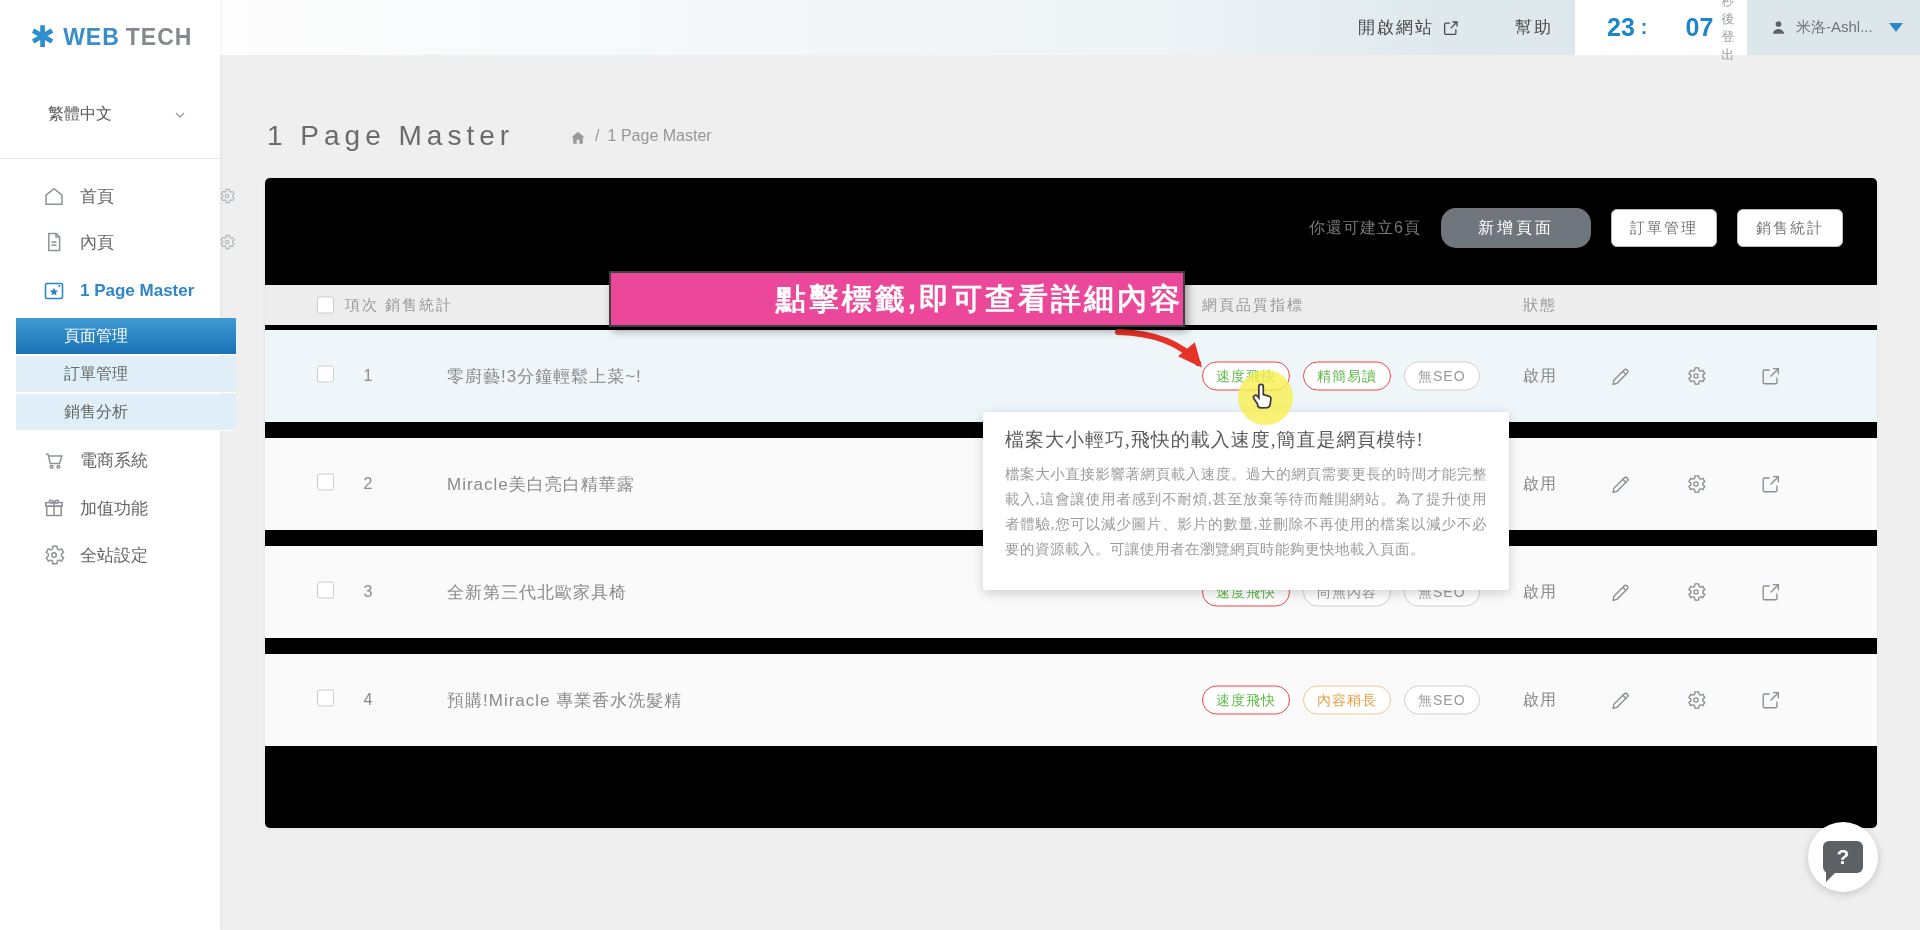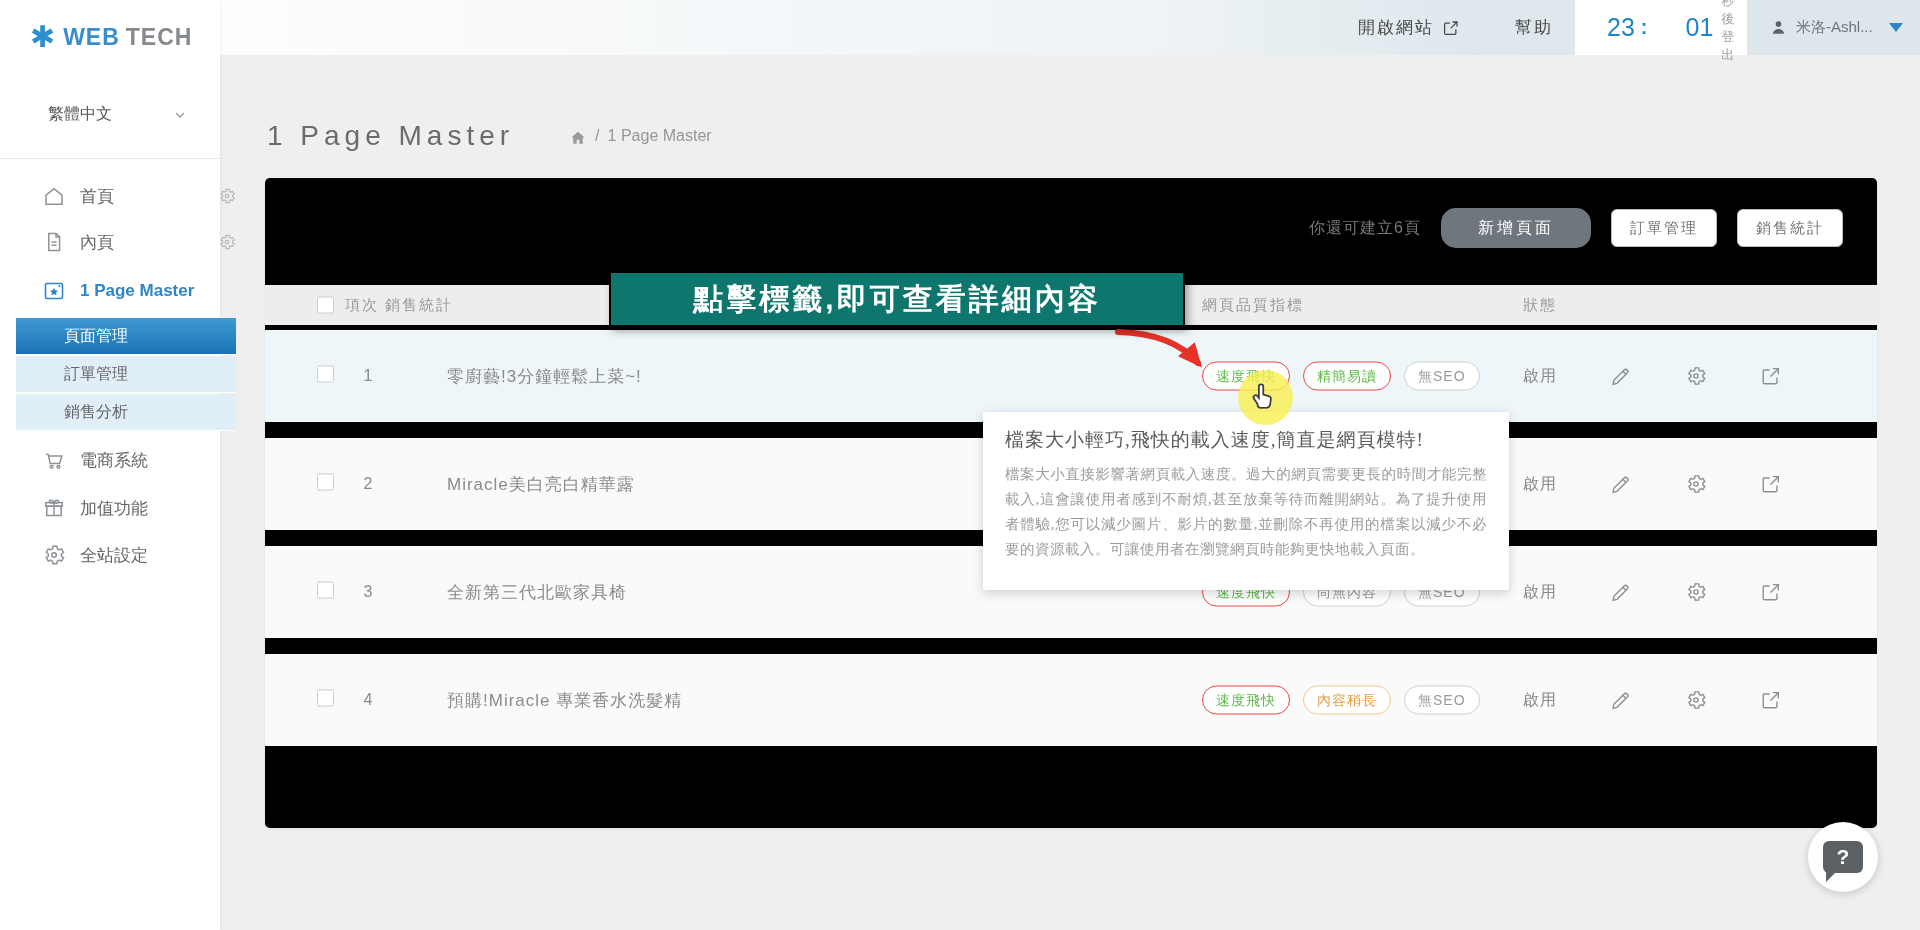--- a/index.html
+++ b/index.html
@@ -27,21 +27,21 @@
   .subitem { position:absolute; left:16px; width:220px; height:37px; display:flex; align-items:center; padding-left:48px; font-size:16px; color:#666; background:#dfeef7; border-bottom:1px solid #fff; }
   .subitem.active { background:linear-gradient(180deg,#3f9ad2 0%,#1a72b6 100%); color:#fff; }
 
   
   .topbar { position:absolute; left:220px; top:0; width:1700px; height:55px; background:linear-gradient(90deg,#fdfdfd 0%,#eef3f6 55%,#dfe9ed 72%,#dce6ea 100%); z-index:15; }
   .tb-link { position:absolute; top:0; height:55px; display:flex; align-items:center; gap:8px; color:#4a4a4a; font-size:17px; letter-spacing:2px; }
   .tb-link svg { width:18px; height:18px; color:#4a4a4a; }
   .open-site { left:1138px; }
   .help-link { left:1295px; }
   .timer-box { position:absolute; left:1355px; top:0; width:172px; height:55px; background:#ffffff; display:flex; align-items:center; justify-content:center; gap:6px; }
-  .timer-num { color:#1d86c8; font-size:25px; font-weight:normal;margin-left:32px; }
+  .timer-num { color:#1d86c8; font-size:25px; font-weight:bold;margin-left:32px; }
   .timer-sep { color:#1d86c8; font-size:20px; font-weight:bold; }
   .timer-suffix { color:#9aa0a5; font-size:13px; margin-left:2px; }
   .user-box { position:absolute; left:1527px; top:0; width:173px; height:55px; background:#dde7eb; display:flex; align-items:center; gap:8px; padding-left:22px; }
   .user-box .uic { width:19px; height:19px; color:#5f6368; }
   .user-box .uname { color:#707579; font-size:15px; }
   .caret-down { width:0; height:0; border-left:7px solid transparent; border-right:7px solid transparent; border-top:9px solid #2e86c8; margin-left:8px; }
 
   
   .page-head { position:absolute; left:267px; top:120px; display:flex; align-items:baseline; z-index:5; }
   .page-title { color:#6b6b6b; font-size:28px; font-weight:500; letter-spacing:5px; }
@@ -75,21 +75,21 @@
   .row .badges { left:937px; display:flex; gap:13px; }
   .badge { height:29px; padding:0 13px; border-radius:15px; background:#fff; display:flex; align-items:center; font-size:14px; letter-spacing:1px; white-space:nowrap; }
   .badge.green { border:1px solid #ef4444; color:#5cb948; }
   .badge.orange { border:1px solid #f0c98c; color:#e89c3f; }
   .badge.gray { border:1px solid #cfcfcf; color:#9a9a9a; }
   .row .status { left:1258px; color:#8a8a8a; font-size:16px; letter-spacing:1px; }
   .row .actions { left:1345px; display:flex; gap:53px; }
   .row .actions svg { width:22px; height:22px; color:#8a8f94; }
 
   
-  .callout { position:absolute; left:609px; top:271px; width:576px; height:56px; background:#0f766e; border:2px solid #000000; box-shadow:3px 4px 8px rgba(0,0,0,.35); display:flex; align-items:center; justify-content:center; z-index:50; }
+  .callout { position:absolute; left:609px; top:271px; width:576px; height:56px; background:#ec4899; border:2px solid #404040; box-shadow:3px 4px 8px rgba(0,0,0,.35); display:flex; align-items:center; justify-content:flex-end; z-index:50; }
   .callout span { color:#fff; font-size:30px; font-weight:bold; letter-spacing:3px; }
 
   .arrow-svg { position:absolute; left:1060px; top:318px; width:200px; height:80px; z-index:40; }
 
   .highlight-circle { position:absolute; left:1238px; top:370px; width:55px; height:55px; border-radius:50%; background:#f8ef54; opacity:.82; z-index:40; }
   .cursor-svg { position:absolute; left:1248px; top:381px; width:28px; height:36px; z-index:41; }
 
   .tooltip { position:absolute; left:983px; top:412px; width:526px; height:178px; background:#fff; box-shadow:0 3px 12px rgba(0,0,0,.18); border-radius:2px; padding:15px 22px; z-index:30;font-family:Liberation Serif, serif; }
   .tooltip .tt-title { color:#5a5a5a; font-size:19px; letter-spacing:1px; margin-bottom:9px; }
   .tooltip .tt-body { color:#9b9b9b; font-size:14.5px; line-height:1.72; letter-spacing:.5px; text-align:justify; }
@@ -214,21 +214,21 @@
           <path d="M20 4l-8.5 8.5"></path>
           <path d="M18.5 13.5V19a1.5 1.5 0 0 1-1.5 1.5H5A1.5 1.5 0 0 1 3.5 19V7A1.5 1.5 0 0 1 5 5.5h5.5"></path>
         </svg>
     </div>
     <div class="tb-link help-link">
       <span>幫助</span>
     </div>
     <div class="timer-box">
       <span class="timer-num">23</span>
       <span class="timer-sep">:</span>
-      <span class="timer-num">01</span>
+      <span class="timer-num">07</span>
       <span class="timer-suffix">秒後登出</span>
     </div>
     <div class="user-box">
       <svg class="uic" viewBox="0 0 24 24" fill="currentColor">
           <circle cx="12" cy="7.6" r="3.6"></circle>
           <path d="M4.8 20c.7-4 3.6-6.2 7.2-6.2s6.5 2.2 7.2 6.2z"></path>
         </svg>
       <span class="uname">米洛-Ashl...</span>
       <span class="caret-down"></span>
     </div>

